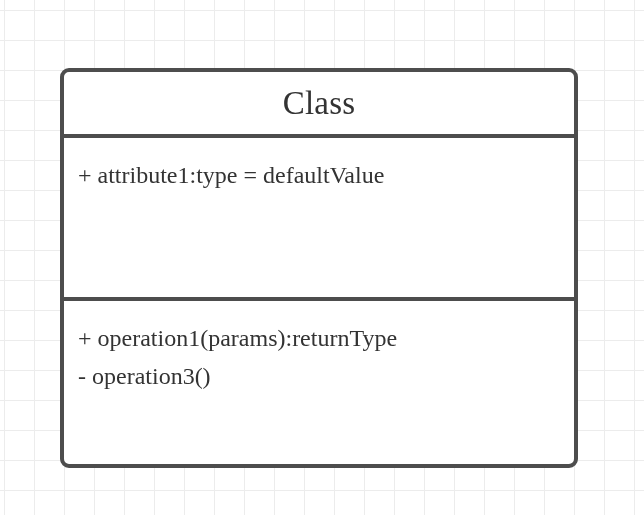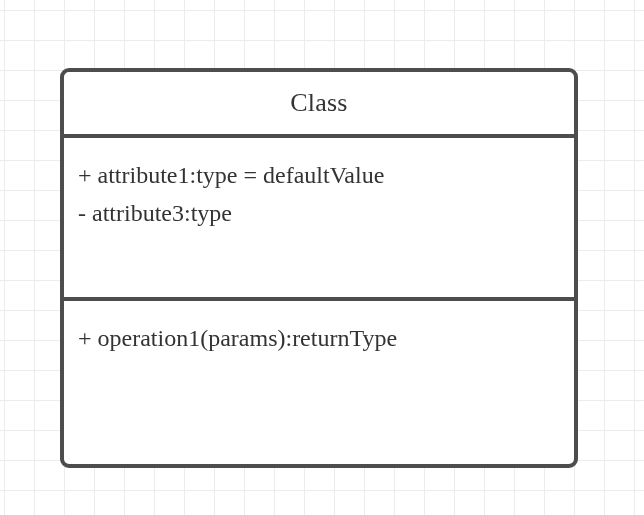--- a/index.html
+++ b/index.html
@@ -45,21 +45,21 @@
   
   .compartment-name {
     height: 62px;
     flex: 0 0 62px;
     display: flex;
     align-items: center;
     justify-content: center;
     border-bottom: 4px solid #4d4d4d;
   }
   .class-title {
-    font-size: 26px;
+    font-size: 33px;
     color: #333333;
     line-height: 1;
     letter-spacing: 0.2px;
   }
 
   
   .compartment-attributes {
     flex: 0 0 163px;
     border-bottom: 4px solid #4d4d4d;
     padding: 18px 0 0 14px;
@@ -87,22 +87,22 @@
 <div id="canvas">
 
   <div id="class-box">
 
     <div class="compartment-name">
       <span class="class-title">Class</span>
     </div>
 
     <div class="compartment-attributes">
       <div class="member-line">+ attribute1:type = defaultValue</div>
-      <div class="member-line">- attribute3:type</div>
     </div>
 
     <div class="compartment-operations">
       <div class="member-line">+ operation1(params):returnType</div>
+      <div class="member-line">- operation3()</div>
     </div>
 
   </div>
 
 </div>
 
 </body></html>

